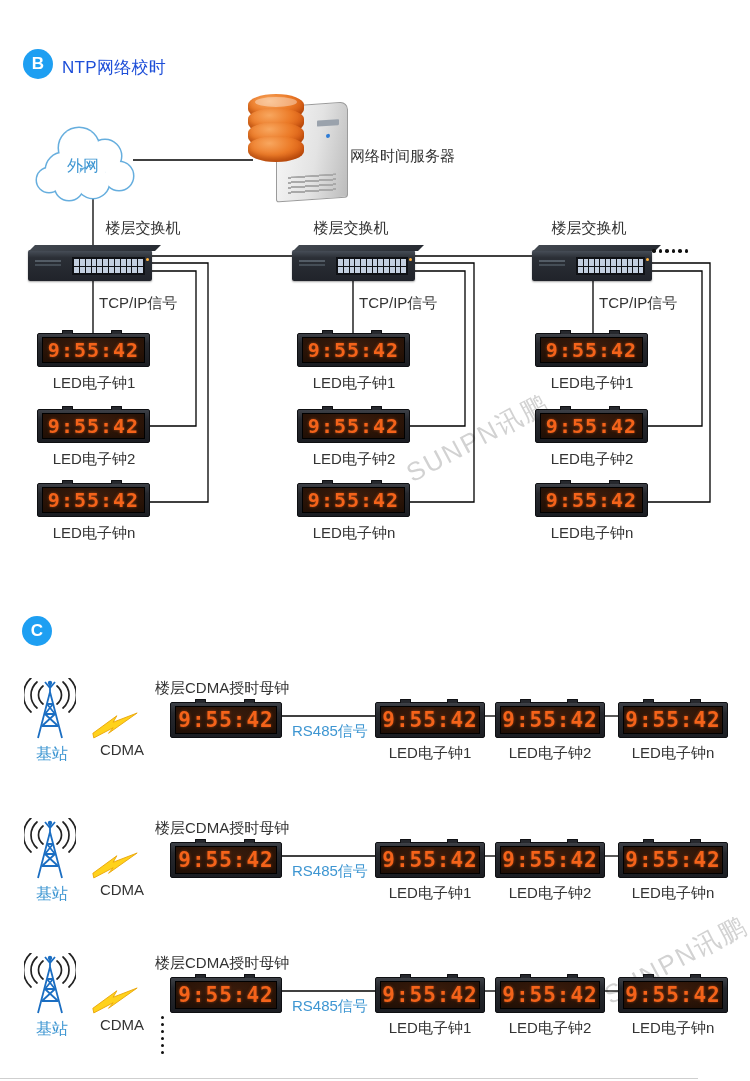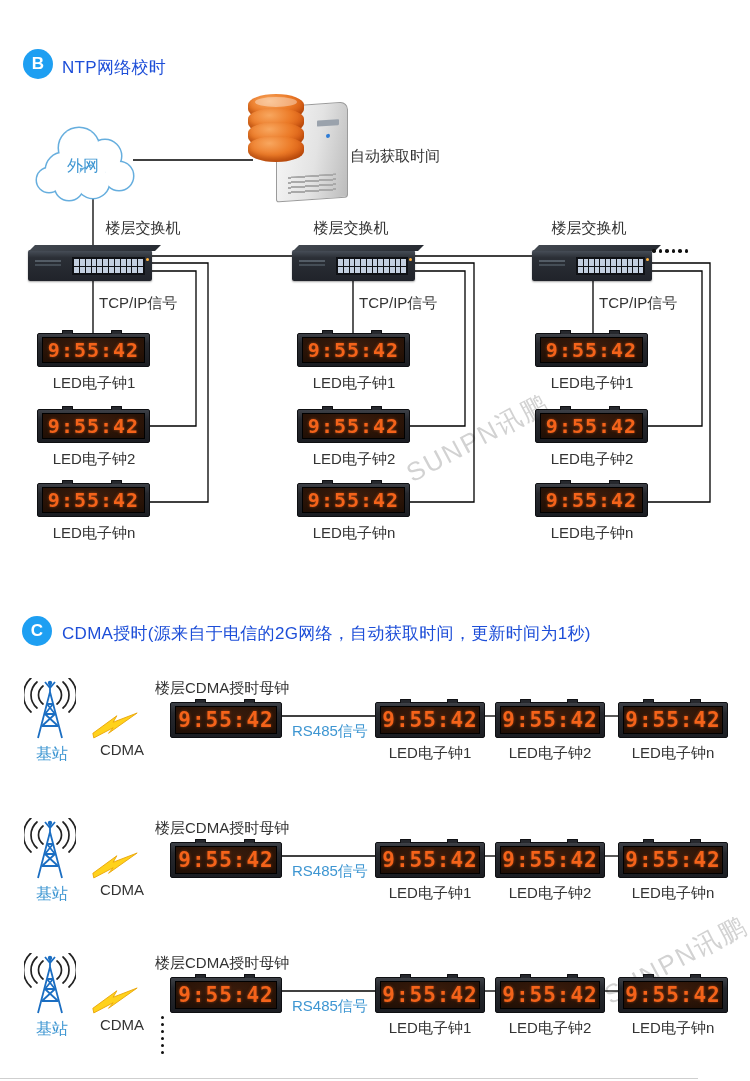--- a/index.html
+++ b/index.html
@@ -130,33 +130,32 @@
       <div class="dot"></div>
       <div class="vents"></div>
     </div>
     <div class="dbstack">
         <i></i>
         <i></i>
         <i></i>
         <i></i>
       </div>
   </div>
-  <div class="lbl" style="left:350px;top:147px">自动获取时间</div>
+  <div class="lbl" style="left:350px;top:147px">网络时间服务器</div>
 
   <div class="hdots" style="left:652px;top:249px">
     <i></i>
       <i></i>
       <i></i>
       <i></i>
       <i></i>
       <i></i>
   </div>
 
   <div class="badge" style="left:22px;top:616px">C</div>
-  <div class="sec-title" style="left:62px;top:622px">CDMA授时(源来自于电信的2G网络，自动获取时间，更新时间为1秒)</div>
 
   <div class="vdots" style="left:161px;top:1016px">
     <i></i>
       <i></i>
       <i></i>
       <i></i>
       <i></i>
       <i></i>
   </div>
 

